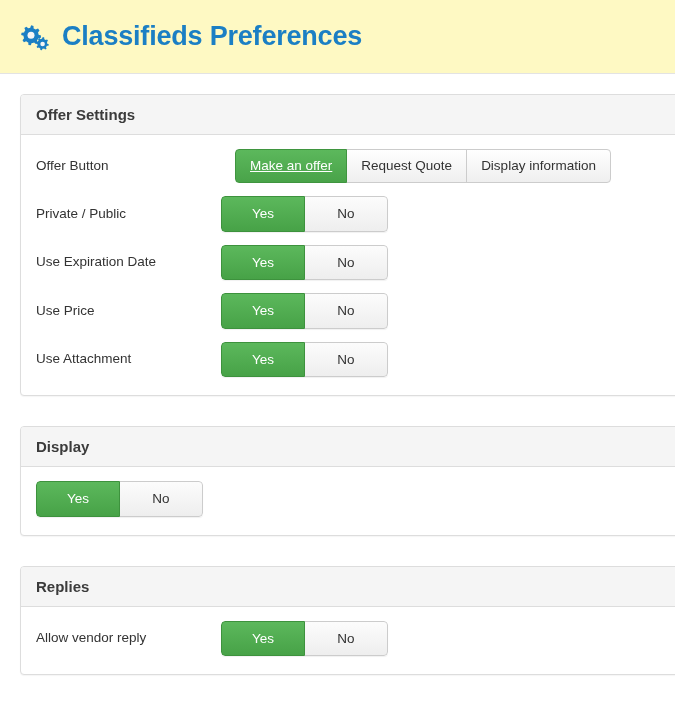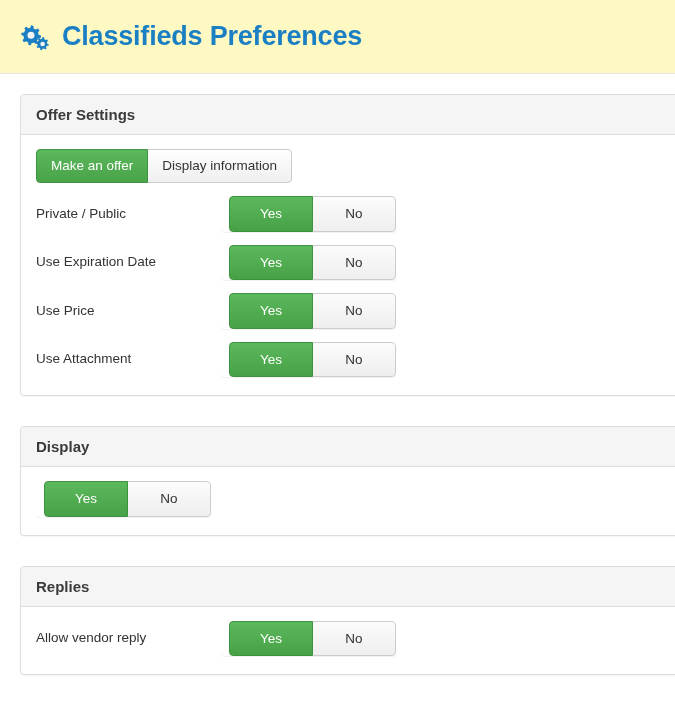--- a/index.html
+++ b/index.html
@@ -92,22 +92,23 @@
     line-height: 1;
     padding: 9px 14px;
     border: 1px solid #cccccc;
     background: linear-gradient(to bottom, #ffffff 0%, #efefef 100%);
     color: #333333;
     cursor: pointer;
     margin-left: -1px;
     white-space: nowrap;
   }
   .btn-seg:first-child {
-    margin-left: 0;
+    margin-left: 14px;
     border-radius: 4px 0 0 4px;
+    text-decoration: underline;
   }
   .btn-seg:last-child {
     border-radius: 0 4px 4px 0;
   }
   .btn-seg.active {
     background: linear-gradient(to bottom, #5cb85c 0%, #49a349 100%);
     border-color: #3f953f;
     color: #ffffff;
     position: relative;
     z-index: 2;
@@ -125,21 +126,21 @@
     font-size: 13.5px;
     line-height: 1;
     width: 84px;
     padding: 10px 0;
     text-align: center;
     border: 1px solid #cccccc;
     background: linear-gradient(to bottom, #fcfcfc 0%, #eeeeee 100%);
     color: #333333;
     cursor: pointer;
   }
-  .toggle-opt:first-child { border-radius: 4px 0 0 4px; margin-left: 8px; }
+  .toggle-opt:first-child { border-radius: 4px 0 0 4px; }
   .toggle-opt:last-child  { border-radius: 0 4px 4px 0; margin-left: -1px; }
   .toggle-opt.on {
     background: linear-gradient(to bottom, #5cb85c 0%, #47a247 100%);
     border-color: #3d923d;
     color: #ffffff;
     position: relative;
     z-index: 2;
   }
 </style>
 </head>
@@ -163,22 +164,24 @@
 
 <div class="content">
 
   <section class="panel">
     <div class="panel-heading">
       <h2 class="panel-title">Offer Settings</h2>
     </div>
     <div class="panel-body">
 
       <div class="form-row">
+        <div class="form-label">Offer Button</div>
         <div class="btn-group">
           <button class="btn-seg active">Make an offer</button>
+          <button class="btn-seg">Request Quote</button>
           <button class="btn-seg">Display information</button>
         </div>
       </div>
 
       <div class="form-row">
         <div class="form-label">Private / Public</div>
         <div class="toggle">
           <button class="toggle-opt on">Yes</button>
           <button class="toggle-opt">No</button>
         </div>

